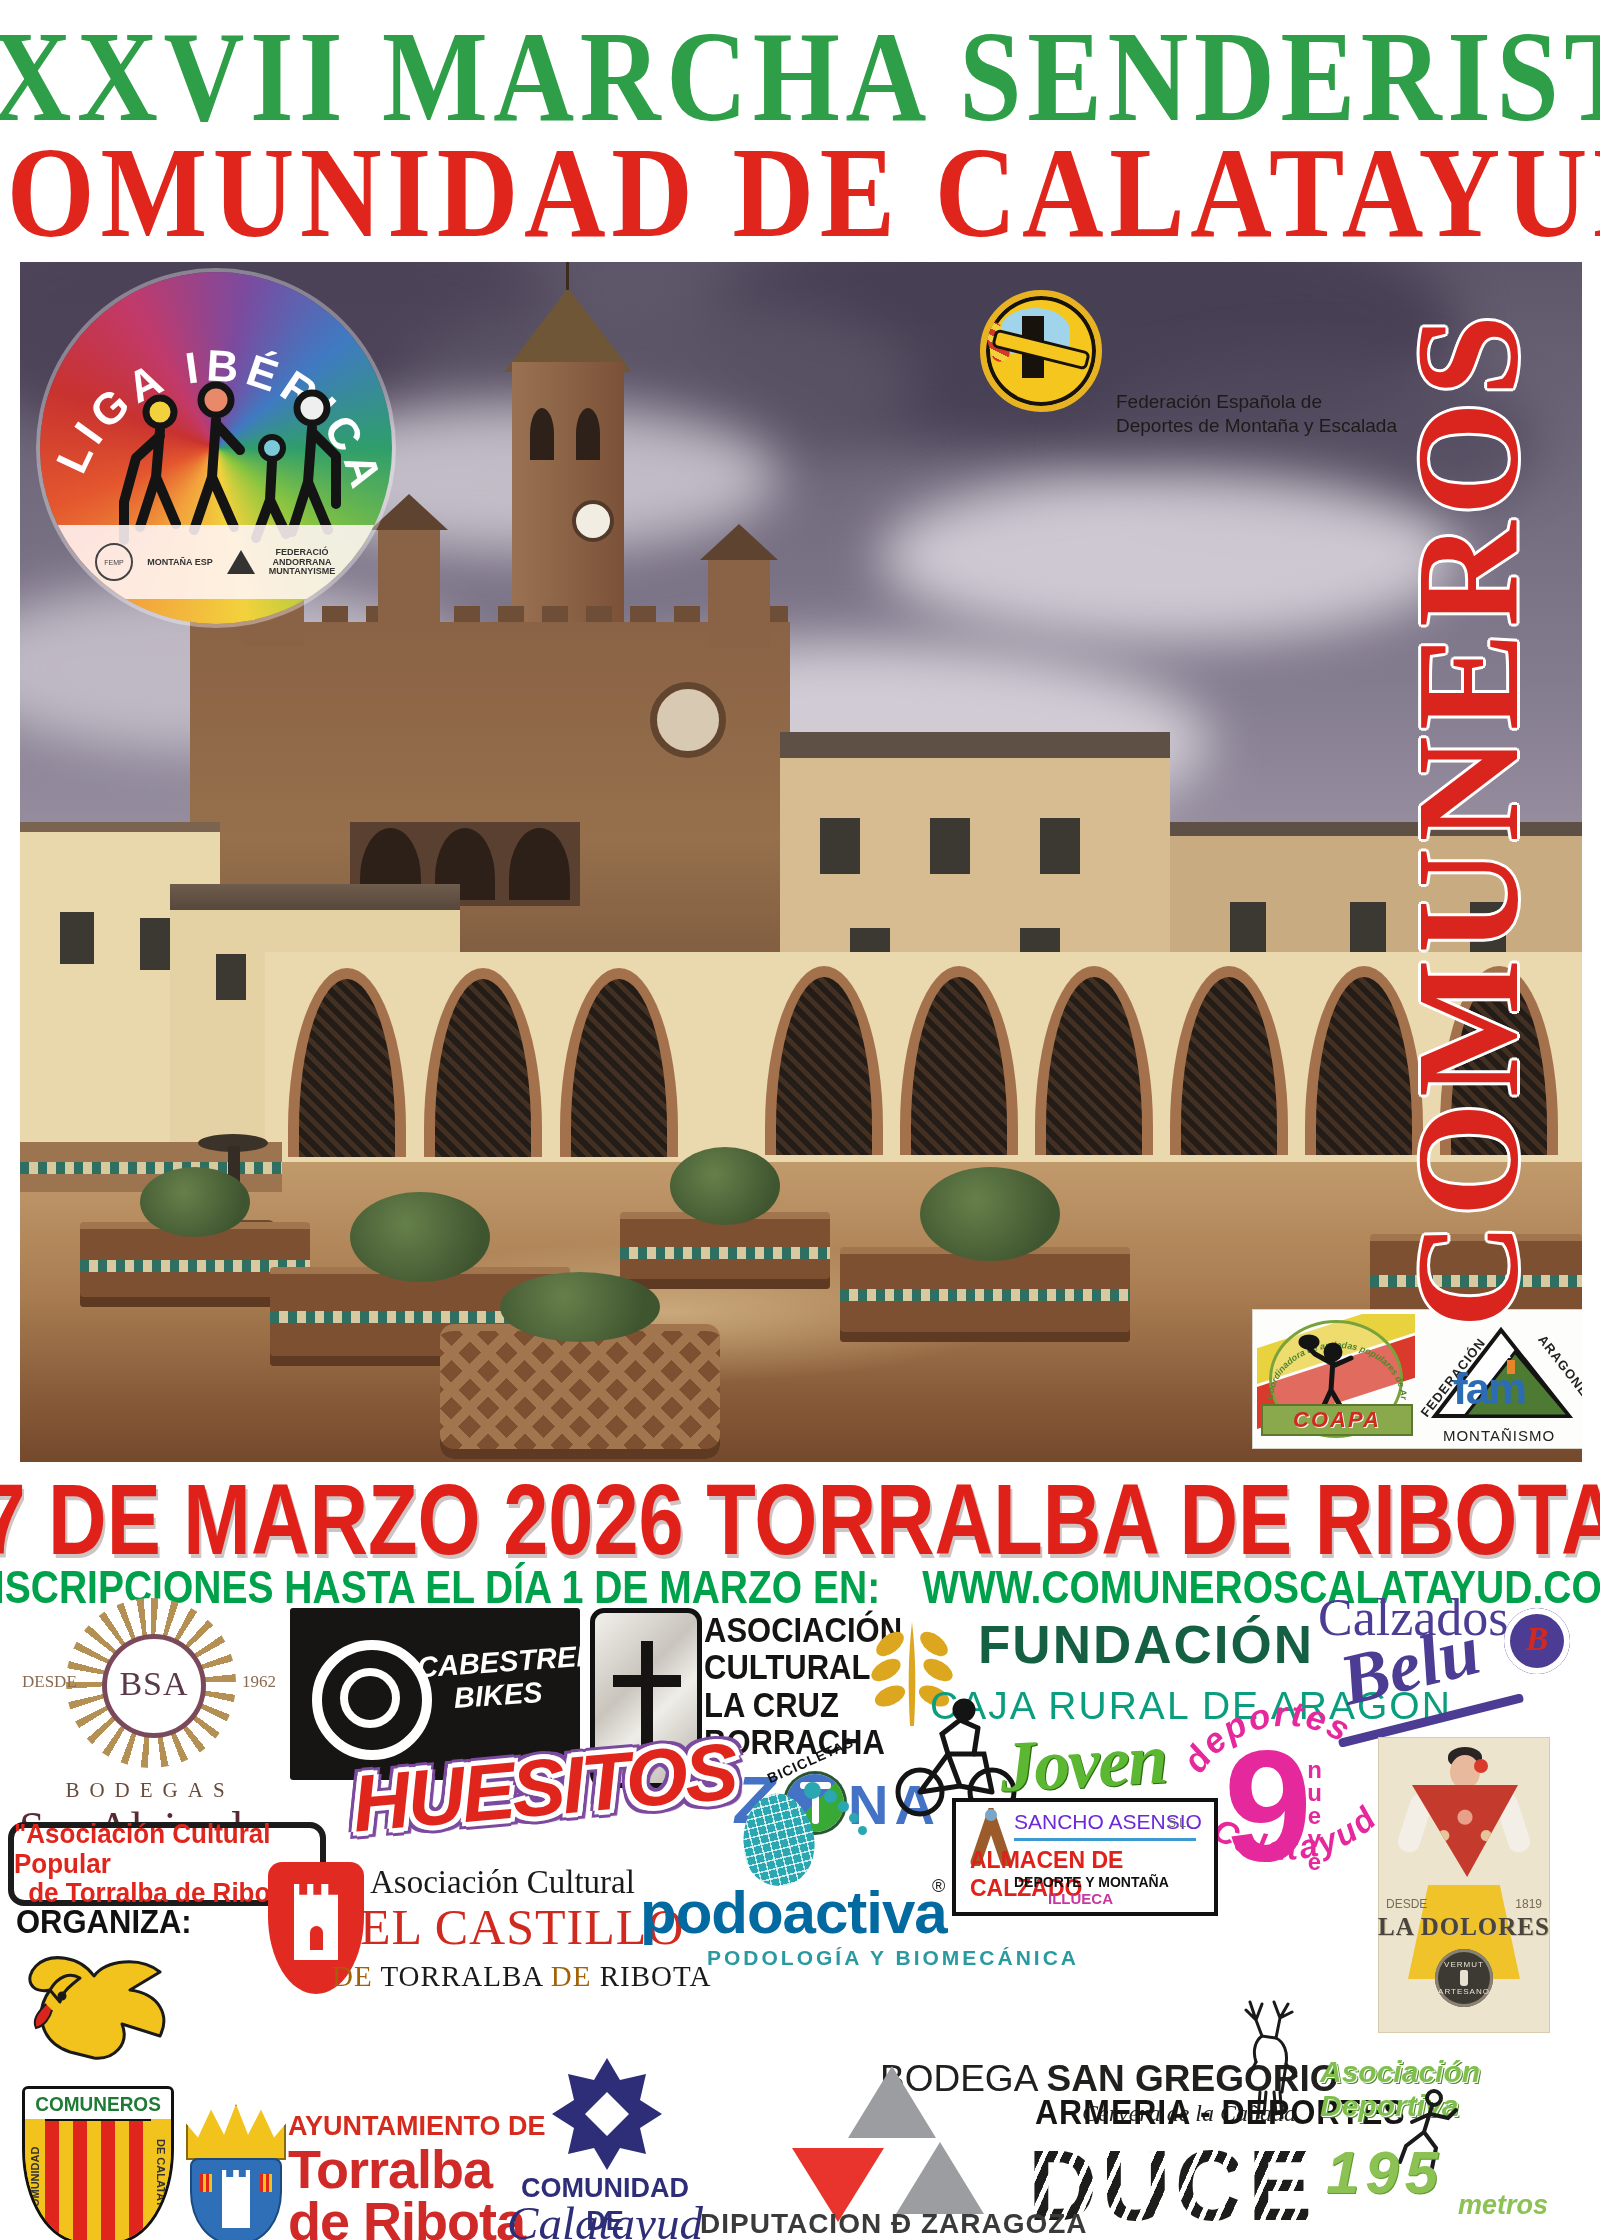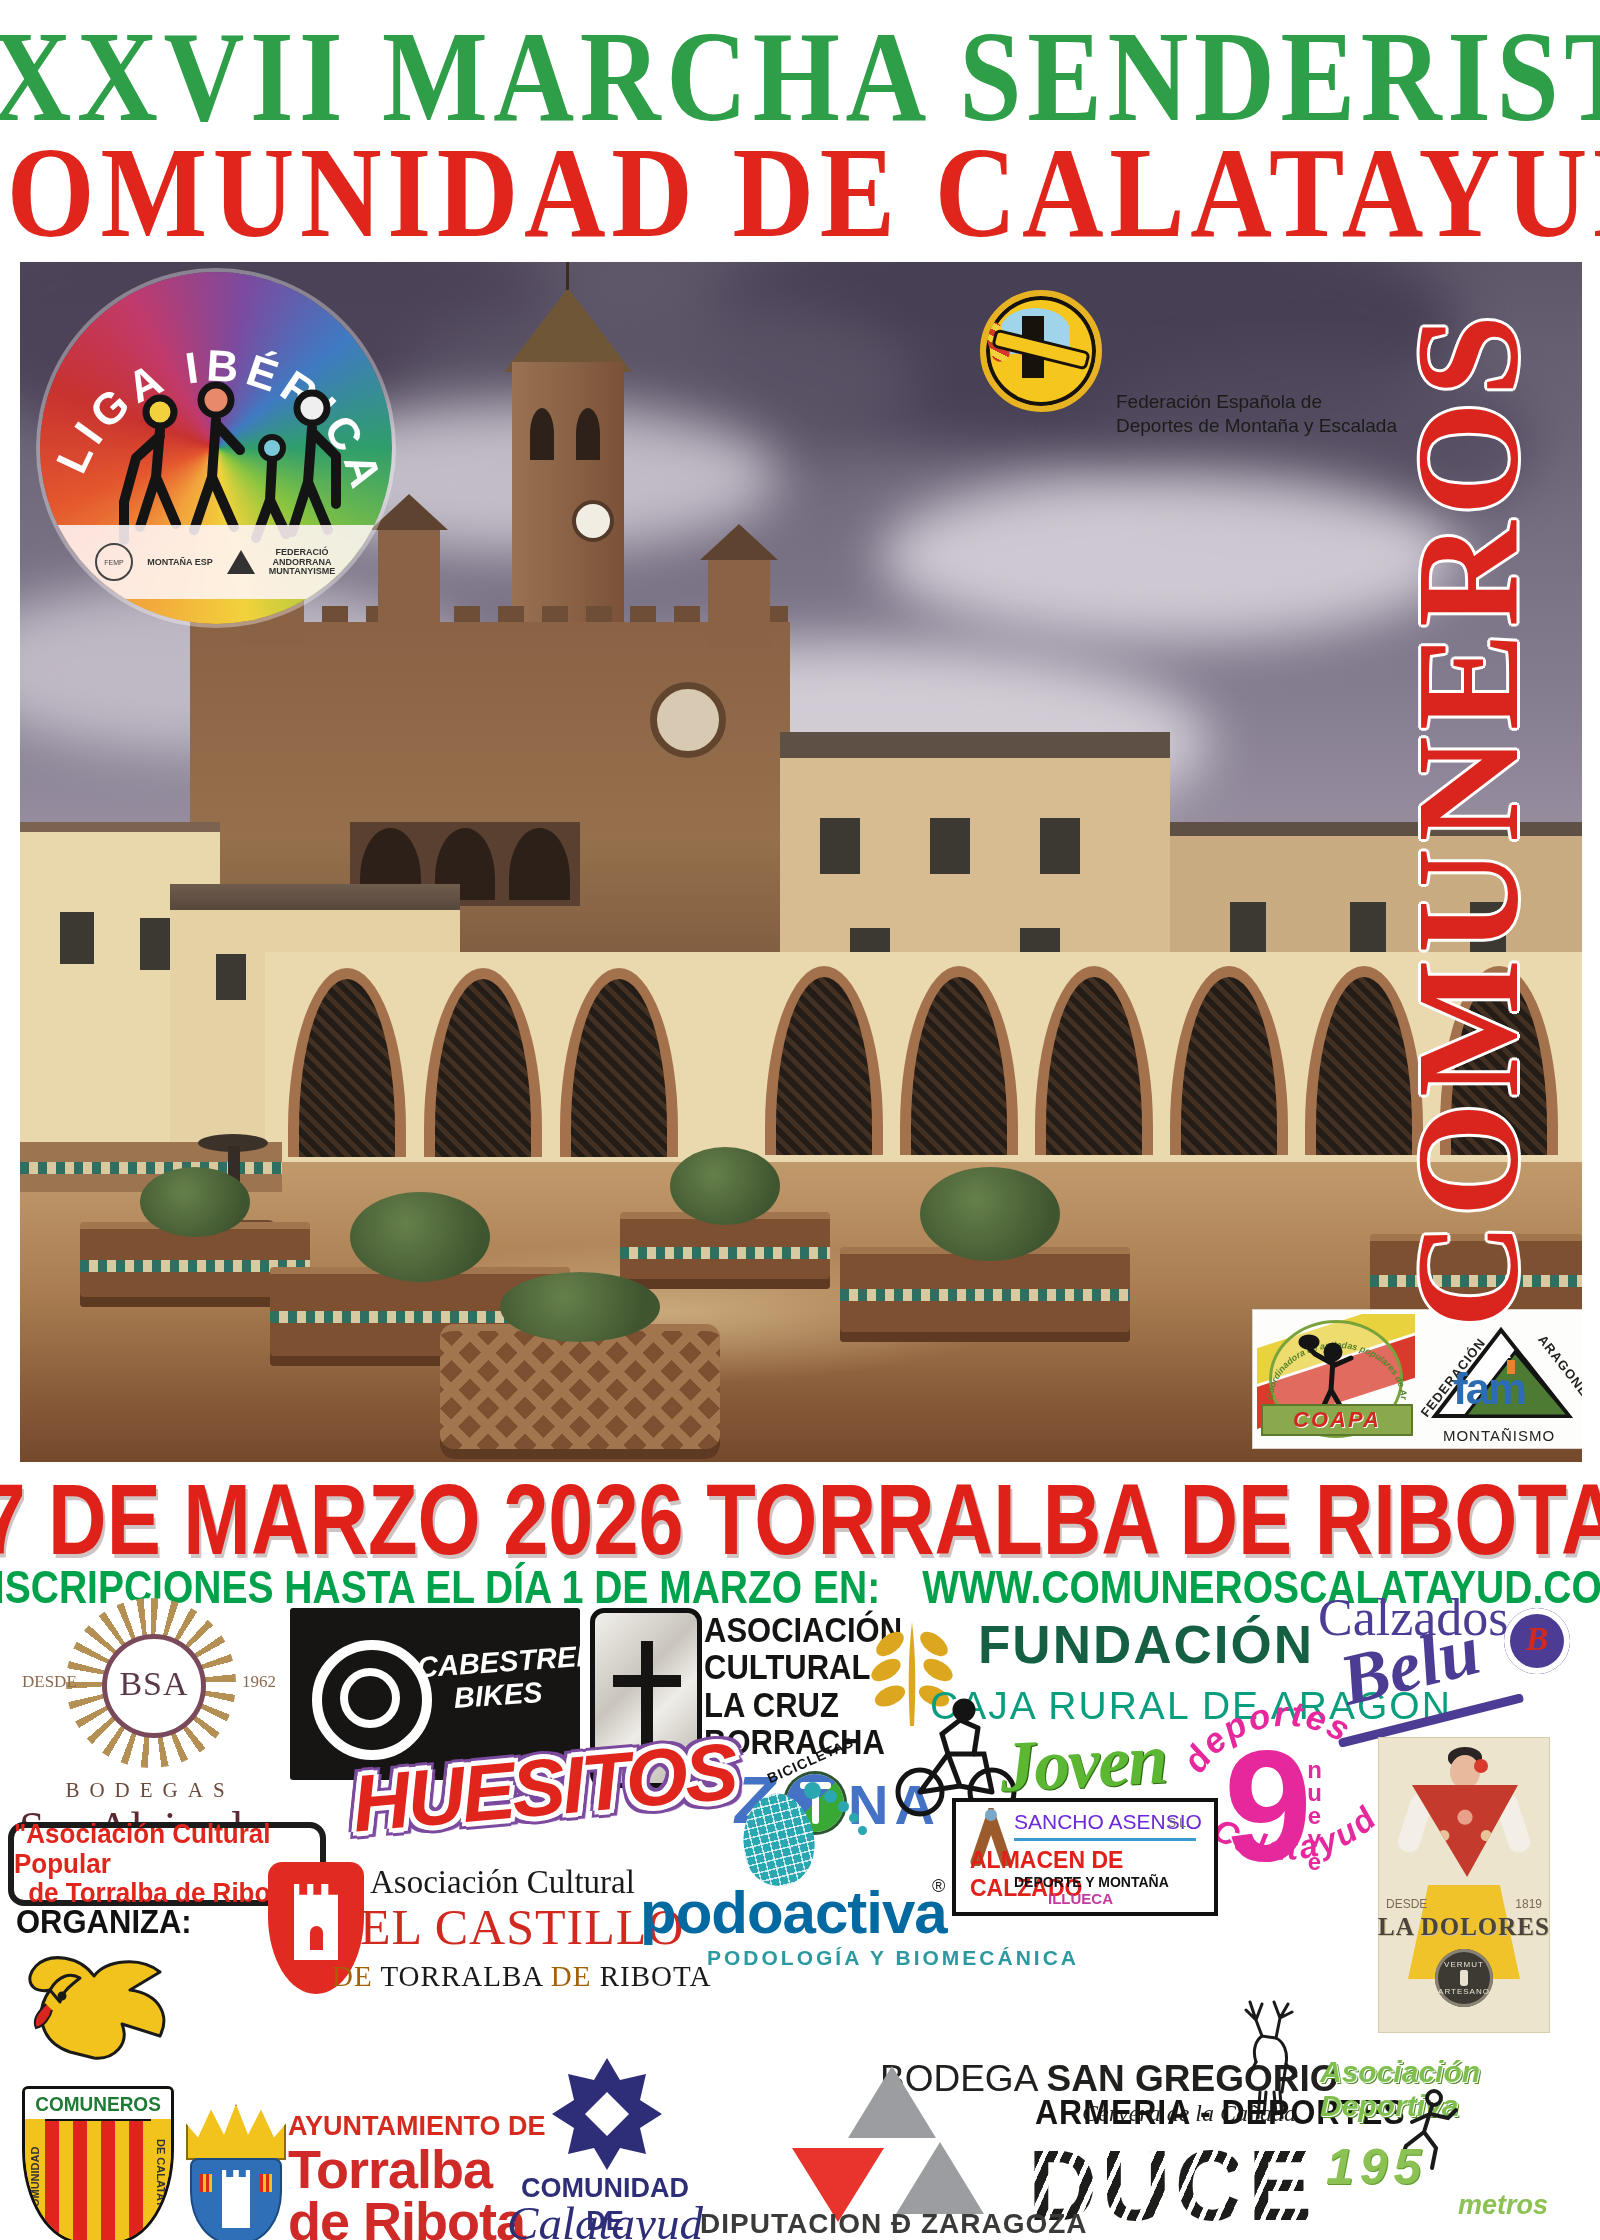--- a/index.html
+++ b/index.html
@@ -230,21 +230,21 @@
   .sg-line b{font-weight:bold;}
   .sg-sub{left:1082px;top:2100px;font-family:"Liberation Serif",serif;font-style:italic;font-size:24px;color:#21201e;}
   
   .duce-l1{left:1035px;top:2092px;font-size:32px;font-weight:bold;color:#161513;transform:scaleY(1.1);transform-origin:top left;letter-spacing:1px;}
   .duce-name{left:1028px;top:2128px;font-size:96px;font-weight:bold;letter-spacing:4px;transform:scaleY(1.05);transform-origin:top left;
              color:#1d1d1b;background:repeating-linear-gradient(115deg,#1d1d1b 0 9px,#fff 9px 14px);
              -webkit-background-clip:text;background-clip:text;-webkit-text-fill-color:transparent;}
   
   .ad-l1{left:1320px;top:2055px;font-size:30px;font-weight:bold;font-style:italic;color:#7FBF4D;
          text-shadow:1px 1px 0 #fff,2px 2px 0 #4e8a22;}
-  .ad-num{left:1326px;top:2138px;font-size:50px;font-weight:bold;font-style:italic;color:#8CC153;letter-spacing:6px;
+  .ad-num{left:1326px;top:2138px;font-size:60px;font-weight:bold;font-style:italic;color:#8CC153;letter-spacing:6px;
           text-shadow:1px 1px 0 #5e9a2e;}
   .ad-unit{left:1458px;top:2190px;font-size:27px;font-style:italic;font-weight:bold;color:#8CC153;}
   
   .dragon{left:10px;top:1932px;width:170px;height:156px;}
   .cshield{left:22px;top:2086px;width:146px;height:152px;border:3px solid #111;border-radius:6px 6px 60px 60px/6px 6px 95px 95px;overflow:hidden;background:#f2c31c;}
   .cshield-band{position:absolute;left:0;top:0;width:100%;height:30px;background:#fff;border-bottom:2px solid #111;
                 display:flex;align-items:center;justify-content:center;}
   .cshield-band span{font-size:19px;font-weight:bold;color:#1e7a34;letter-spacing:0px;transform:scaleY(1.1);}
   .cshield-stripes{position:absolute;left:20px;top:32px;width:106px;height:120px;
                    background:repeating-linear-gradient(90deg,#e0251c 0 14px,#f2c31c 14px 28px);}

